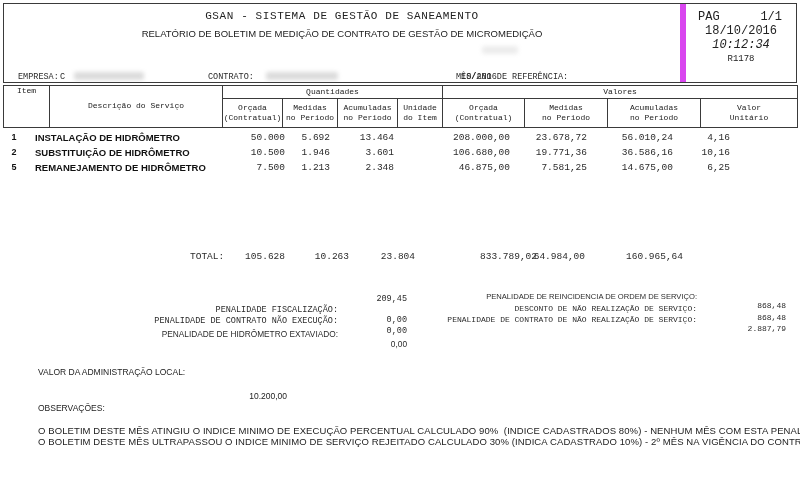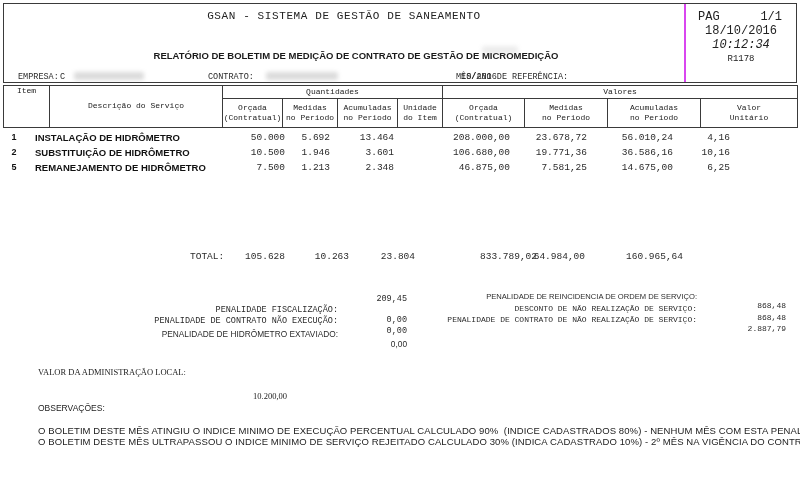--- a/index.html
+++ b/index.html
@@ -11,25 +11,25 @@
   
   .hdr{position:absolute;left:3px;top:3px;width:792px;height:78px;border:1px solid #3a3a3a;display:flex;}
   .hdr-logo{width:77px;border-right:1px solid #3a3a3a;position:relative;}
   .logo-word{position:absolute;left:0;top:38px;width:100%;text-align:center;
              font-family:"DejaVu Serif",serif;font-weight:bold;font-size:18px;color:#16418f;letter-spacing:0;}
   .logo-tagline{position:absolute;left:9px;top:60px;width:60px;height:2px;
                 background:repeating-linear-gradient(90deg,#c23a3a 0 2px,rgba(194,58,58,.25) 2px 3px);}
   .hdr-center{flex:1;position:relative;}
   .title{position:absolute;left:0;top:6px;width:100%;text-align:center;font-size:11px;
          letter-spacing:0.6px;color:#222;white-space:pre;}
-  .subtitle{position:absolute;left:12px;top:24px;width:100%;text-align:center;font-size:9.5px;
-            font-weight:bold;color:#1a1a1a;font-family:"Liberation Sans",sans-serif;white-space:pre;margin-top:22px;}
+  .subtitle{position:absolute;left:0;top:24px;width:100%;text-align:center;font-size:9.5px;
+            font-weight:normal;color:#1a1a1a;font-family:"Liberation Sans",sans-serif;white-space:pre;}
   .meta-row span{position:absolute;bottom:0;font-size:8.5px;white-space:pre;}
   .redact{position:absolute;background:#9a9a9a;opacity:.35;filter:blur(2px);border-radius:2px;}
-  .hdr-right{width:110px;border-left:2px solid #d946ef;position:relative;font-size:12px;color:#222;}
+  .hdr-right{width:110px;border-left:6px solid #d946ef;position:relative;font-size:12px;color:#222;}
   .pag-line{position:absolute;left:12px;right:14px;top:6px;display:flex;justify-content:space-between;}
   .pag-date{position:absolute;left:0;width:100%;text-align:center;top:20px;}
   .pag-time{position:absolute;left:0;width:100%;text-align:center;top:34px;font-style:italic;}
   .pag-code{position:absolute;left:0;width:100%;text-align:center;top:50px;font-size:9px;}
 
   
   table.thead{position:absolute;left:3px;top:85px;width:794px;border-collapse:collapse;table-layout:fixed;}
   table.thead th{border:1px solid #3a3a3a;font-weight:normal;font-family:"Liberation Mono",monospace;
                  font-size:8px;color:#222;text-align:center;padding:0;line-height:1.3;}
   table.thead .grp{height:13px;}
@@ -67,21 +67,21 @@
   .pen-right{position:absolute;left:430px;top:283px;width:320px;font-size:8px;}
   .pline{position:absolute;left:0;height:10px;white-space:pre;width:100%;}
   .pl-label{position:absolute;left:0;width:335px;text-align:right;}
   .pl-value{position:absolute;left:342px;width:62px;text-align:right;}
   .pr-label{position:absolute;left:0;width:267px;text-align:right;}
   .pr-value{position:absolute;left:271px;width:45px;text-align:right;margin-left:40px;}
   .f-sans-a{font-family:"Liberation Sans",sans-serif;font-size:8.3px;}
   .f-sans-b{font-family:"Liberation Sans",sans-serif;font-size:7.6px;}
 
   
-  .admin{position:absolute;left:38px;top:367px;width:300px;font-family:Liberation Serif, serif;font-size:8.5px;color:#222;}
+  .admin{position:absolute;left:38px;top:367px;width:300px;font-family:Liberation Sans, sans-serif;font-size:8.5px;color:#222;}
   .admin-value{position:absolute;left:199px;width:50px;text-align:right;top:0;margin-top:24px;}
   .obs-title{position:absolute;left:38px;top:403px;font-family:"Liberation Sans",sans-serif;font-size:8.5px;color:#222;}
   .obs-line{position:absolute;left:38px;font-family:"Liberation Sans",sans-serif;font-size:9.5px;
             letter-spacing:0.1px;color:#222;white-space:pre;}
   .obs-1{top:425px;}
   .obs-2{top:436px;}
 </style>
 </head>
 <body>
 

